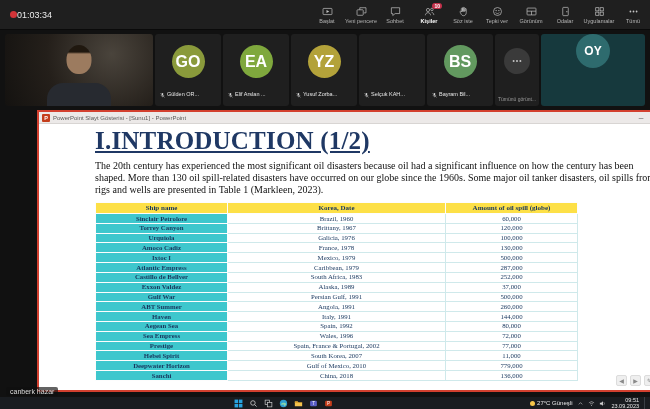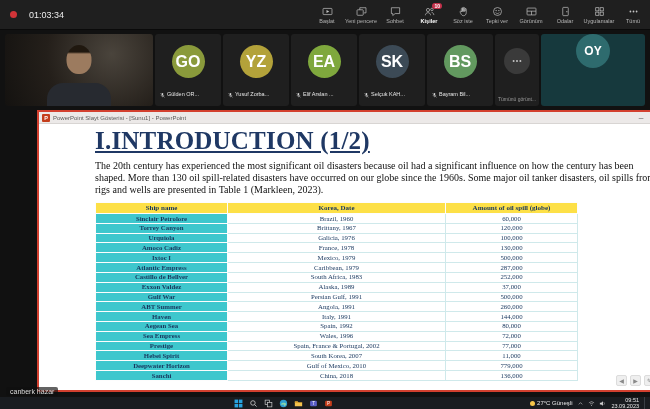--- a/index.html
+++ b/index.html
@@ -1,21 +1,21 @@
 <!DOCTYPE html>
 <html><head>
 <meta charset="utf-8">
 <style>
   *{margin:0;padding:0;box-sizing:border-box}
   html,body{width:650px;height:409px;background:#000;overflow:hidden}
   .screen{position:relative;width:650px;height:409px;background:#141414;font-family:"Liberation Sans",sans-serif;overflow:hidden}
 
   
   .toolbar{position:absolute;top:0;left:0;right:0;height:30px;background:#1f1f1f;border-bottom:1px solid #0a0a0a;display:flex;align-items:center}
-  .timer{display:flex;align-items:center;gap:12px;color:#ececec;font-size:9px;padding-left:10px}
+  .timer{display:flex;align-items:center;gap:0;color:#ececec;font-size:9px;padding-left:10px}
   .rec-dot{width:7px;height:7px;border-radius:50%;background:#d13438}
   .tb-items{margin-left:auto;display:flex;height:100%}
   .tb-item{width:34px;display:flex;flex-direction:column;align-items:center;justify-content:center;gap:1px;position:relative;cursor:pointer}
   .tb-ic svg{width:11px;height:11px;display:block}
   .tb-lbl{font-size:5.5px;color:#b5b5b5;white-space:nowrap}
   .tb-item.active .tb-lbl{color:#fff;font-weight:bold}
   .tb-badge{position:absolute;top:3px;right:4px;background:#c4314b;color:#fff;font-size:5px;line-height:6px;padding:0 2px;border-radius:4px;font-weight:bold}
 
   
   .stage{position:absolute;top:30px;left:0;right:0;bottom:12px;background:#111}
@@ -196,45 +196,44 @@
               <span><svg viewBox="0 0 16 16" xmlns="http://www.w3.org/2000/svg">
                   <rect x="6.5" y="2" width="3" height="5.5" rx="1.5" fill="#d8d8d8"></rect>
                   <path d="M4.8 6.8a3.2 3.2 0 0 0 6.4 0" fill="none" stroke="#d8d8d8"></path>
                   <line x1="8" y1="10" x2="8" y2="12" stroke="#d8d8d8"></line>
                   <line x1="3.5" y1="2.5" x2="12.5" y2="12.5" stroke="#d8d8d8" stroke-width="1.1"></line>
                 </svg></span>
               <span class="p-nm">Gülden OR...</span>
             </div>
           </div>
           <div class="p-tile">
+            <div class="p-circle" style="background: rgb(127, 168, 61);">EA</div>
+            <div class="p-name">
+              <span><svg viewBox="0 0 16 16" xmlns="http://www.w3.org/2000/svg">
+                  <rect x="6.5" y="2" width="3" height="5.5" rx="1.5" fill="#d8d8d8"></rect>
+                  <path d="M4.8 6.8a3.2 3.2 0 0 0 6.4 0" fill="none" stroke="#d8d8d8"></path>
+                  <line x1="8" y1="10" x2="8" y2="12" stroke="#d8d8d8"></line>
+                  <line x1="3.5" y1="2.5" x2="12.5" y2="12.5" stroke="#d8d8d8" stroke-width="1.1"></line>
+                </svg></span>
+              <span class="p-nm">Elif Arslan ...</span>
+            </div>
+          </div>
+          <div class="p-tile">
             <div class="p-circle" style="background: rgb(179, 162, 58);">YZ</div>
             <div class="p-name">
               <span><svg viewBox="0 0 16 16" xmlns="http://www.w3.org/2000/svg">
                   <rect x="6.5" y="2" width="3" height="5.5" rx="1.5" fill="#d8d8d8"></rect>
                   <path d="M4.8 6.8a3.2 3.2 0 0 0 6.4 0" fill="none" stroke="#d8d8d8"></path>
                   <line x1="8" y1="10" x2="8" y2="12" stroke="#d8d8d8"></line>
                   <line x1="3.5" y1="2.5" x2="12.5" y2="12.5" stroke="#d8d8d8" stroke-width="1.1"></line>
                 </svg></span>
               <span class="p-nm">Yusuf Zorba...</span>
             </div>
           </div>
           <div class="p-tile">
-            <div class="p-circle" style="background: rgb(127, 168, 61);">EA</div>
-            <div class="p-name">
-              <span><svg viewBox="0 0 16 16" xmlns="http://www.w3.org/2000/svg">
-                  <rect x="6.5" y="2" width="3" height="5.5" rx="1.5" fill="#d8d8d8"></rect>
-                  <path d="M4.8 6.8a3.2 3.2 0 0 0 6.4 0" fill="none" stroke="#d8d8d8"></path>
-                  <line x1="8" y1="10" x2="8" y2="12" stroke="#d8d8d8"></line>
-                  <line x1="3.5" y1="2.5" x2="12.5" y2="12.5" stroke="#d8d8d8" stroke-width="1.1"></line>
-                </svg></span>
-              <span class="p-nm">Elif Arslan ...</span>
-            </div>
-          </div>
-          <div class="p-tile">
-            <div class="p-circle" style="background: rgb(60, 74, 86);">SK</div>
             <div class="p-name">
               <span><svg viewBox="0 0 16 16" xmlns="http://www.w3.org/2000/svg">
                   <rect x="6.5" y="2" width="3" height="5.5" rx="1.5" fill="#d8d8d8"></rect>
                   <path d="M4.8 6.8a3.2 3.2 0 0 0 6.4 0" fill="none" stroke="#d8d8d8"></path>
                   <line x1="8" y1="10" x2="8" y2="12" stroke="#d8d8d8"></line>
                   <line x1="3.5" y1="2.5" x2="12.5" y2="12.5" stroke="#d8d8d8" stroke-width="1.1"></line>
                 </svg></span>
               <span class="p-nm">Selçuk KAH...</span>
             </div>
           </div>

